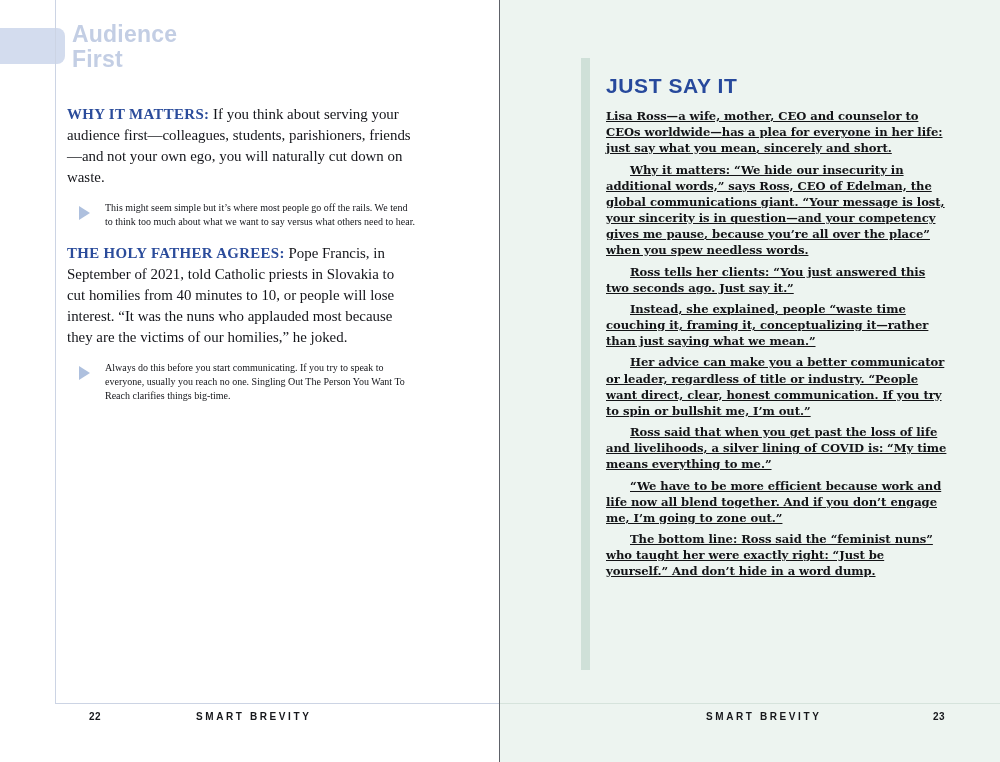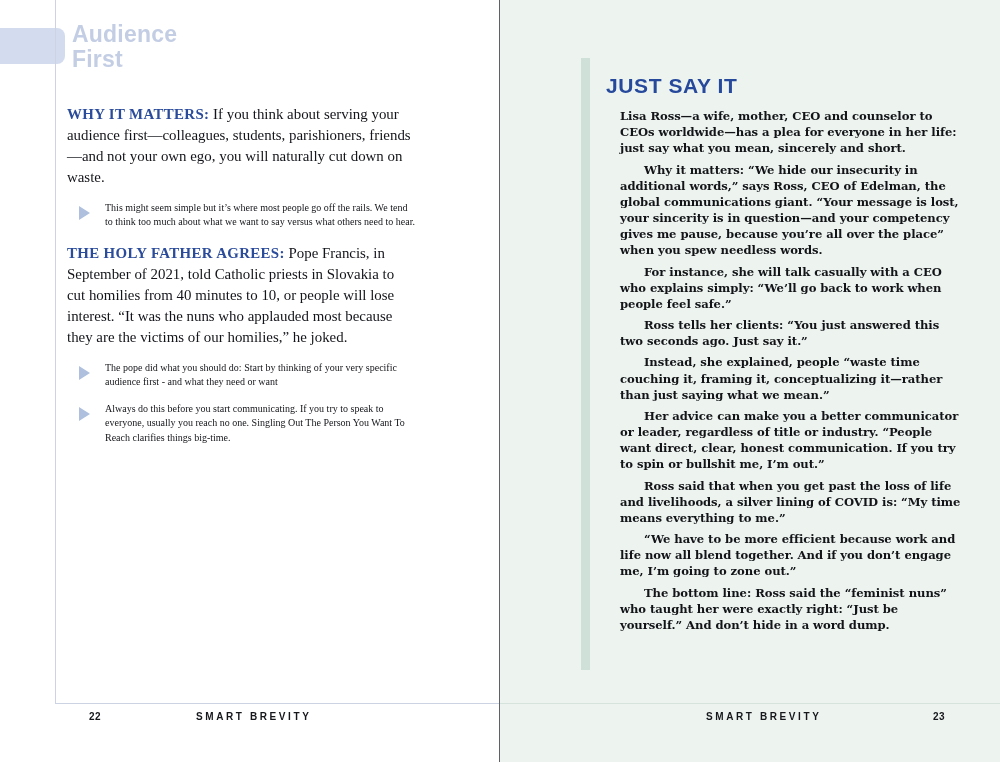--- a/index.html
+++ b/index.html
@@ -145,29 +145,30 @@
     top: 74px;
     font-family: "Liberation Sans", sans-serif;
     font-weight: bold;
     font-size: 21px;
     letter-spacing: 0.6px;
     color: #27499c;
   }
 
   .right-body {
     position: absolute;
-    left: 120px;
+    left: 106px;
     top: 108px;
     width: 343px;
     font-family: "DejaVu Serif", "Liberation Serif", serif;
     font-weight: bold;
     font-size: 11.6px;
     line-height: 1.395;
     color: #131417;
     letter-spacing: -0.05px;
+    text-decoration: underline;
   }
   .right-body p {
     margin: 0 0 5px 0;
   }
   .right-body p.ind {
     text-indent: 24px;
   }
 
   
   .footer-rule-left {
@@ -219,24 +220,20 @@
 
       <p><span class="lead-in">WHY IT MATTERS:</span><span> If you think about serving your audience first—colleagues, students, parishioners, friends—and not your own ego, you will naturally cut down on waste.</span></p>
 
       <div class="bullet">
         <span class="tri"></span>
         <span>This might seem simple but it’s where most people go off the rails. We tend to think too much about what we want to say versus what others need to hear.</span>
       </div>
 
       <p class="para-gap"><span class="lead-in">THE HOLY FATHER AGREES:</span><span> Pope Francis, in September of 2021, told Catholic priests in Slovakia to cut homilies from 40 minutes to 10, or people will lose interest. “It was the nuns who applauded most because they are the victims of our homilies,” he joked.</span></p>
 
-      <div class="bullet">
-        <span class="tri"></span>
-        <span>The pope did what you should do: Start by thinking of your very specific audience first - and what they need or want</span>
-      </div>
 
 
       <div class="bullet">
         <span class="tri"></span>
         <span>Always do this before you start communicating. If you try to speak to everyone, usually you reach no one. Singling Out The Person You Want To Reach clarifies things big-time.</span>
       </div>
 
     </div>
 
     <div class="footer-rule-left"></div>
@@ -248,21 +245,20 @@
 
   <div class="page-right">
 
     <div class="right-accent-bar"></div>
 
     <div class="right-title">JUST SAY IT</div>
 
     <div class="right-body">
       <p>Lisa Ross—a wife, mother, CEO and counselor to CEOs worldwide—has a plea for everyone in her life: just say what you mean, sincerely and short.</p>
       <p class="ind">Why it matters: “We hide our insecurity in additional words,” says Ross, CEO of Edelman, the global communications giant. “Your message is lost, your sincerity is in question—and your competency gives me pause, because you’re all over the place” when you spew needless words.</p>
-      <p class="ind">For instance, she will talk casually with a CEO who explains simply: “We’ll go back to work when people feel safe.”</p>
       <p class="ind">Ross tells her clients: “You just answered this two seconds ago. Just say it.”</p>
       <p class="ind">Instead, she explained, people “waste time couching it, framing it, conceptualizing it—rather than just saying what we mean.”</p>
       <p class="ind">Her advice can make you a better communicator or leader, regardless of title or industry. “People want direct, clear, honest communication. If you try to spin or bullshit me, I’m out.”</p>
       <p class="ind">Ross said that when you get past the loss of life and livelihoods, a silver lining of COVID is: “My time means everything to me.”</p>
       <p class="ind">“We have to be more efficient because work and life now all blend together. And if you don’t engage me, I’m going to zone out.”</p>
       <p class="ind">The bottom line: Ross said the “feminist nuns” who taught her were exactly right: “Just be yourself.” And don’t hide in a word dump.</p>
     </div>
 
     <div class="footer-rule-right"></div>
     <div class="footer footer-label-right">SMART BREVITY</div>

